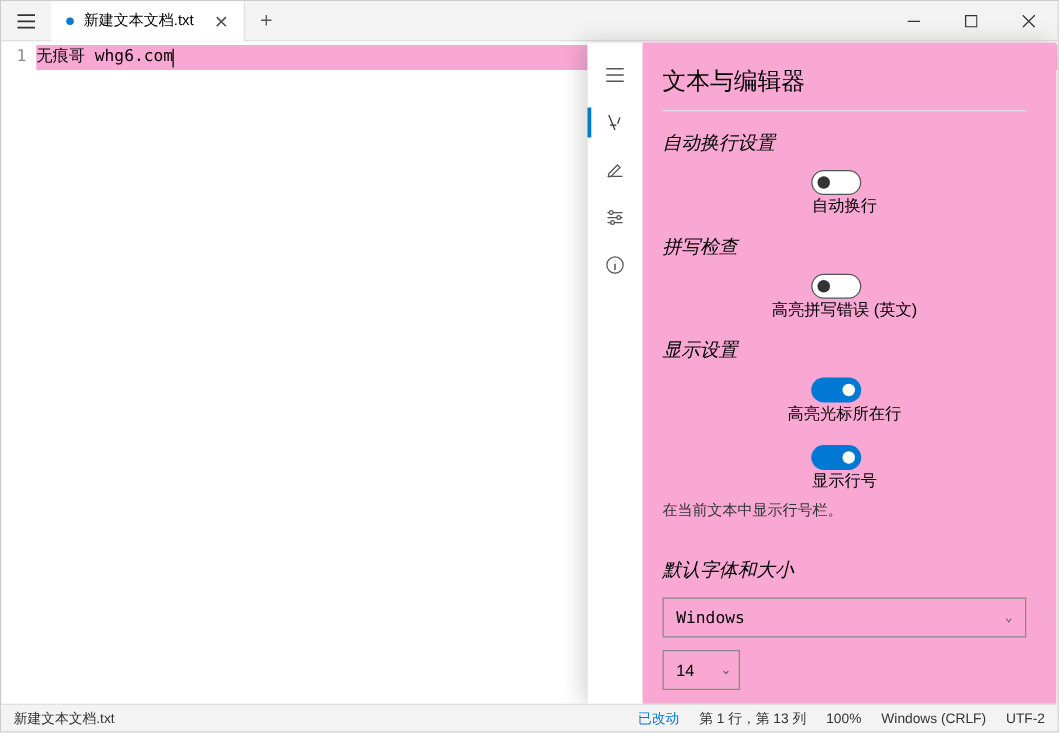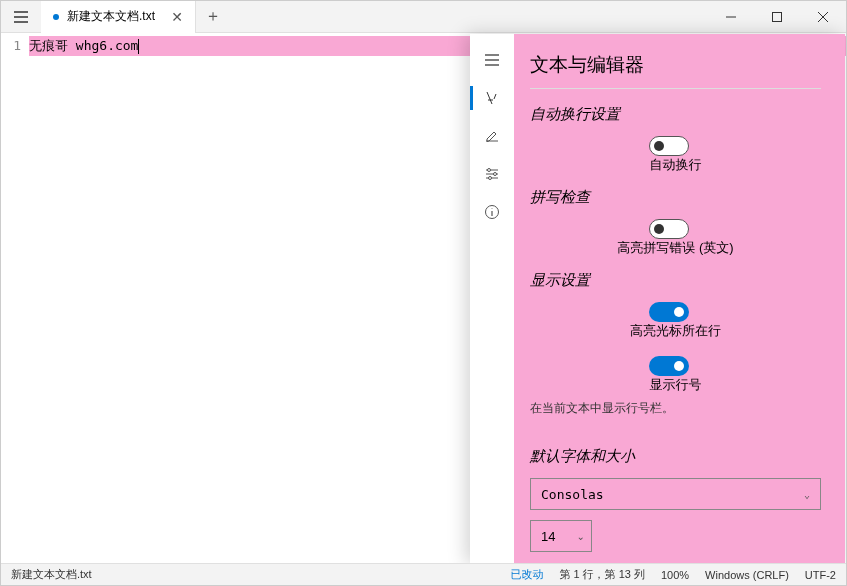--- a/index.html
+++ b/index.html
@@ -152,21 +152,21 @@
     <div class="setting-row" style="margin-top:16px">
       <div class="toggle on">
           <div class="knob"></div>
         </div>
       <span class="setting-label">显示行号</span>
     </div>
     <div class="hint">在当前文本中显示行号栏。</div>
 
     <div class="section-head">默认字体和大小</div>
     <div class="select-box">
-      <span>Consolas</span>
+      <span>Windows</span>
       <span class="chev">⌄</span>
     </div>
     <div class="small-select">
       <span>14</span>
       <span class="chev">⌄</span>
     </div>
   </div>
 </div>
 
 <div class="statusbar">

